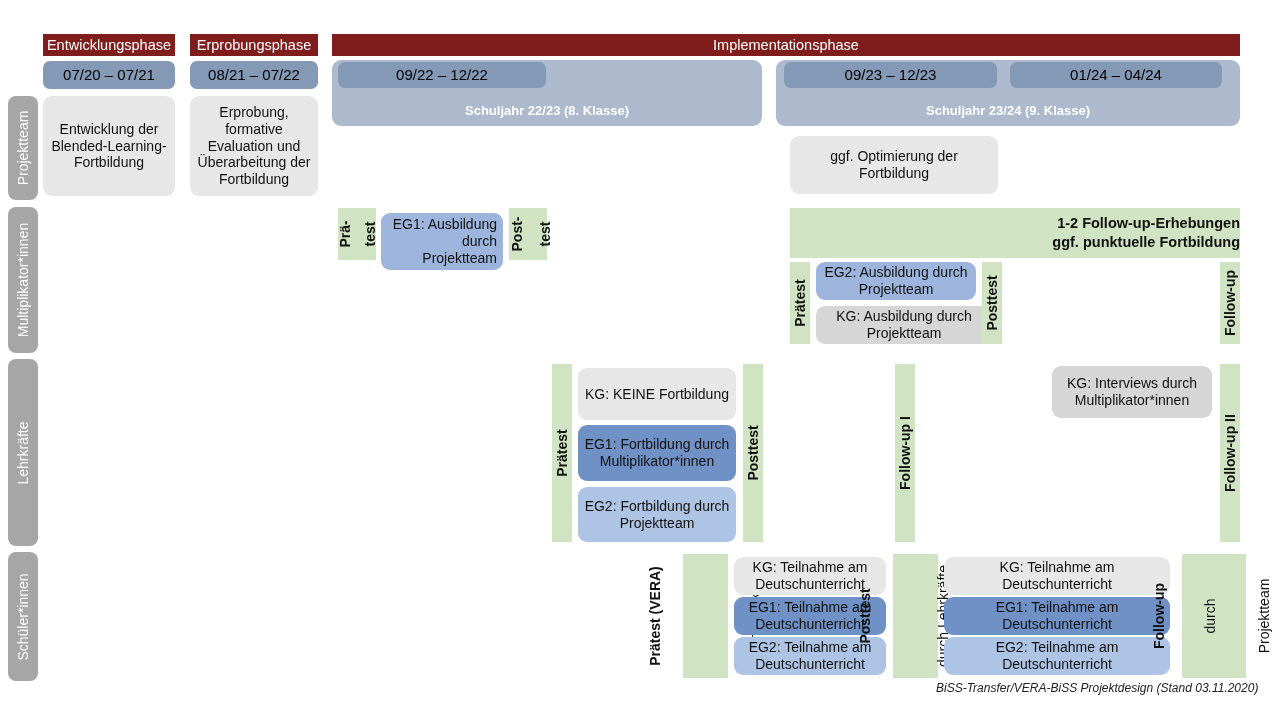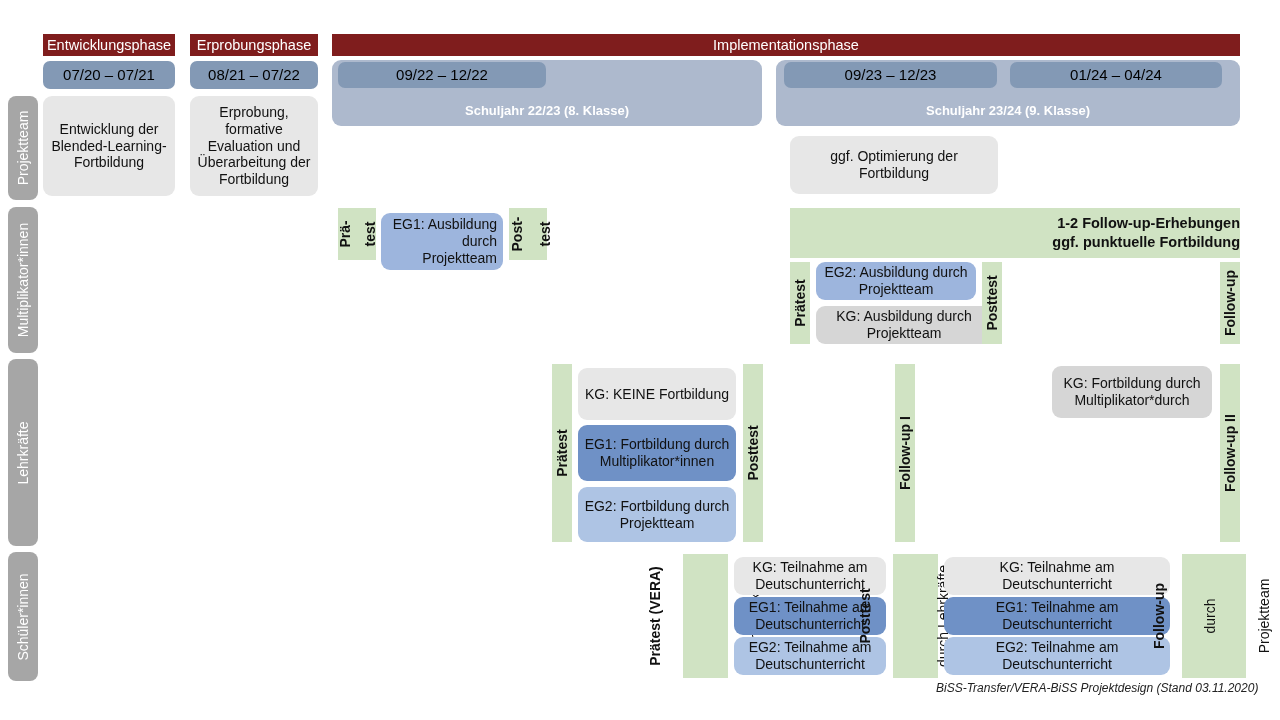--- a/index.html
+++ b/index.html
@@ -186,21 +186,21 @@
   <div class="card c-gray" style="left:578px;top:368px;width:158px;height:52px;">KG:  KEINE Fortbildung</div>
   <div class="card c-eg1" style="left:578px;top:425px;width:158px;height:56px;">EG1: Fortbildung durch Multiplikator*innen</div>
   <div class="card c-eg2" style="left:578px;top:487px;width:158px;height:55px;">EG2: Fortbildung durch Projektteam</div>
   <div class="vband" style="left:743px;top:364px;width:20px;height:178px;">
     <div class="vtxt b">Posttest</div>
   </div>
 
   <div class="vband" style="left:895px;top:364px;width:20px;height:178px;">
     <div class="vtxt b">Follow-up I</div>
   </div>
-  <div class="card c-gray2" style="left:1052px;top:366px;width:160px;height:52px;">KG: Fortbildung durch Multiplikator*durch</div>
+  <div class="card c-gray2" style="left:1052px;top:366px;width:160px;height:52px;">KG: Interviews durch Multiplikator*innen</div>
   <div class="vband" style="left:1220px;top:364px;width:20px;height:178px;">
     <div class="vtxt b">Follow-up II</div>
   </div>
 
   <div class="vband two" style="left:683px;top:554px;width:45px;height:124px;">
     <div class="vtxt b">Prätest (VERA)</div>
     <div class="vtxt">durch Lehrkräfte</div>
   </div>
   <div class="card c-gray" style="left:734px;top:557px;width:152px;height:38px;">KG: Teilnahme am Deutschunterricht</div>
   <div class="card c-eg1" style="left:734px;top:597px;width:152px;height:38px;">EG1: Teilnahme am Deutschunterricht</div>

